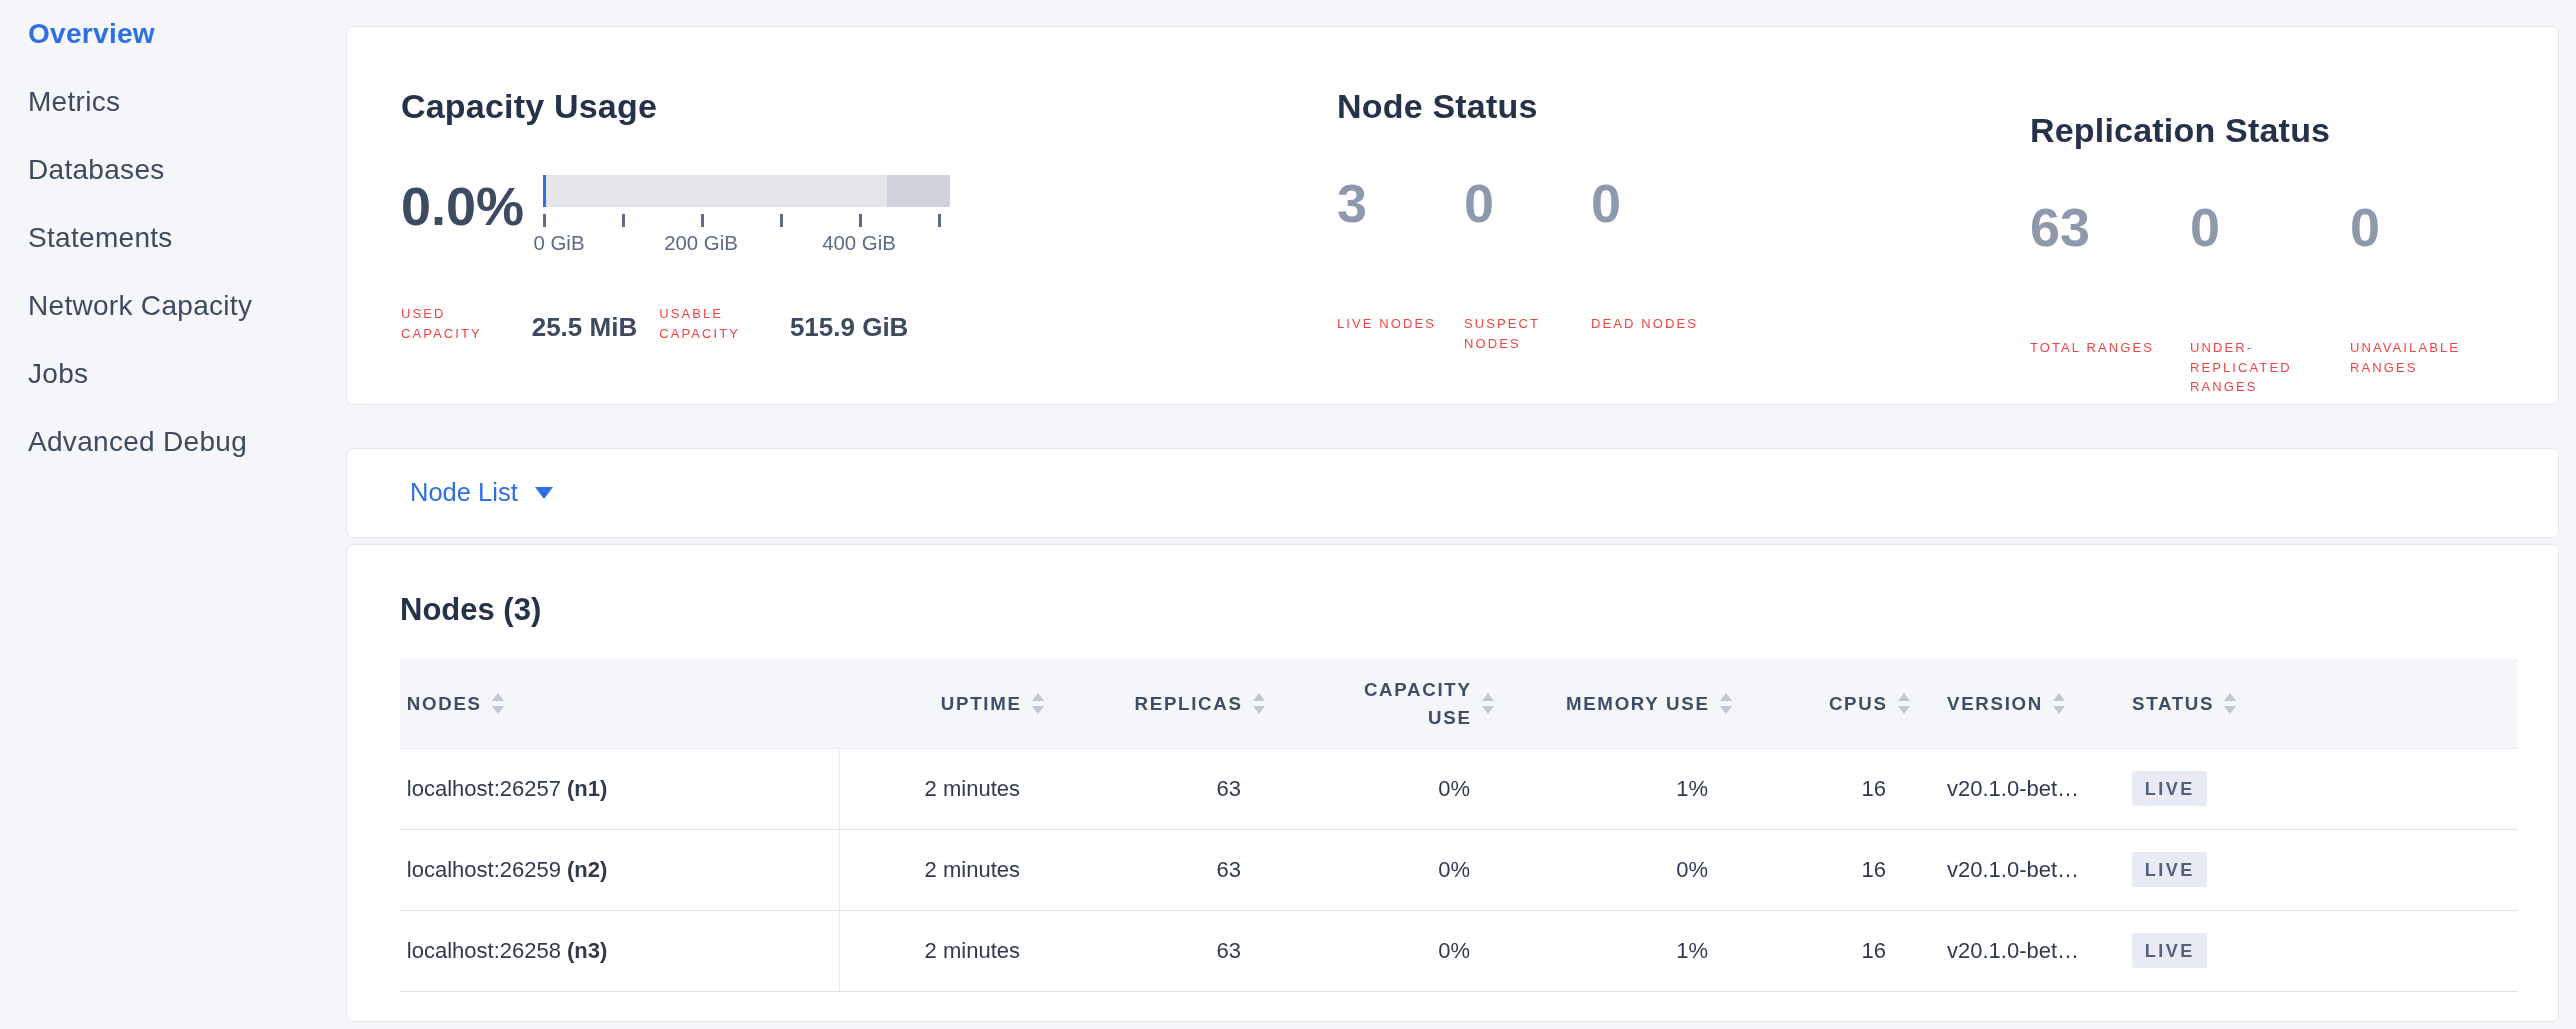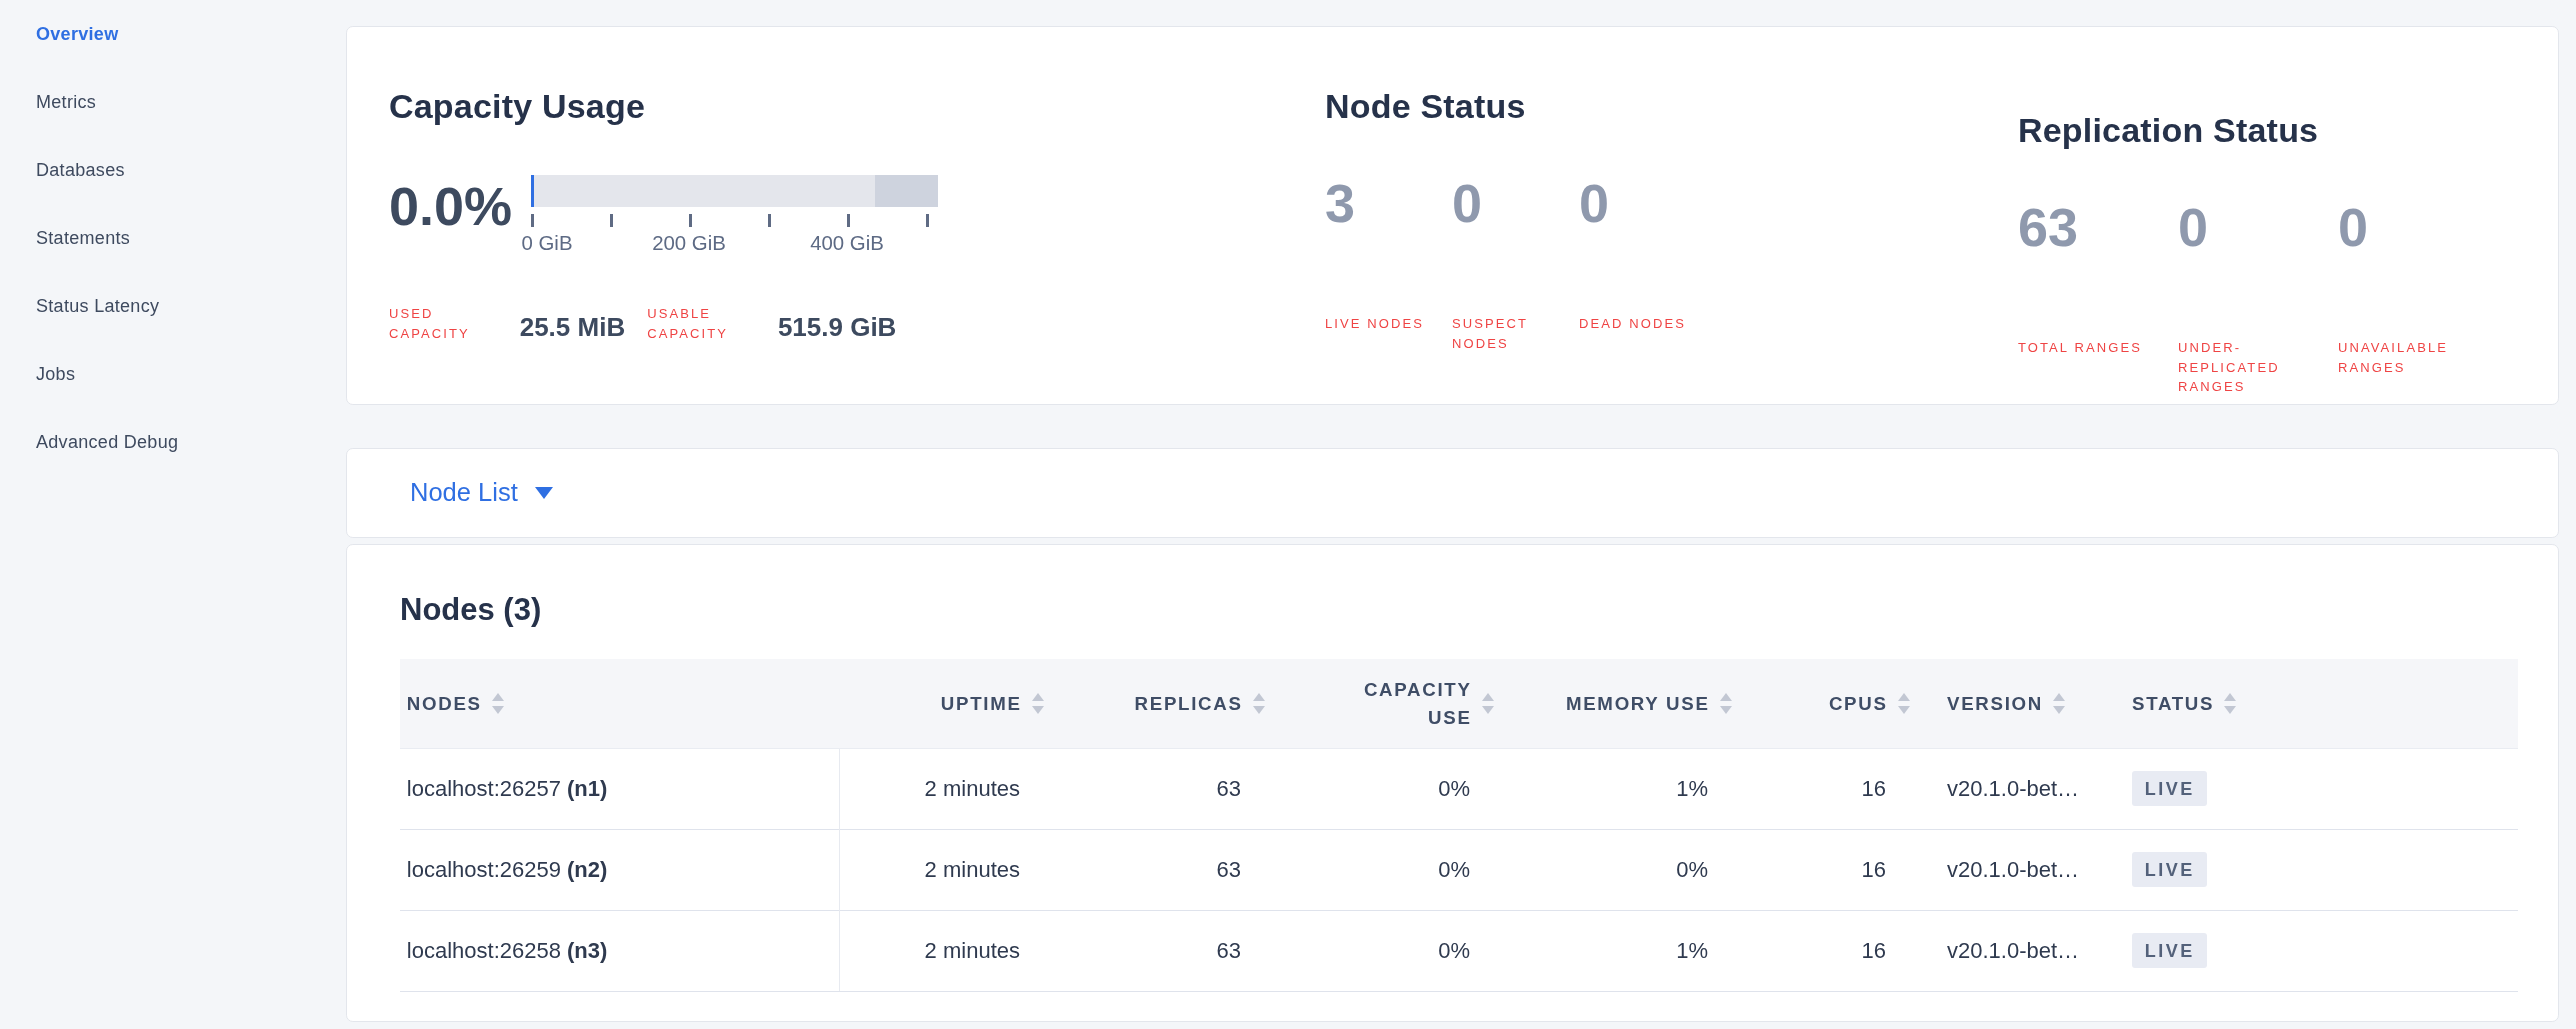--- a/index.html
+++ b/index.html
@@ -9,33 +9,33 @@
     font-family:"Liberation Sans", sans-serif;
     color:#3d4a5f;
     position:relative;
   }
   .app { display:flex; width:100%; height:100%; }
 
   
   .sidebar { width:346px; flex:0 0 346px; padding-top:0; }
   .nav-item {
     height:68px; display:flex; align-items:center;
-    padding-left:36px; font-size:18px; color:#3e4a5f;
+    padding-left:28px; font-size:28px; color:#3e4a5f;
     cursor:pointer; letter-spacing:0.3px;
   }
   .nav-item.active { color:#2f6fe2; font-weight:700; }
 
   
   .content { flex:1 1 auto; padding:25.5px 19.5px 0 0; }
   .card {
     background:#ffffff; border:0.8px solid #e3e6ec; border-radius:6.8px;
   }
 
   
-  .summary-card { height:379px; padding:59px 0 0 42px; display:flex; margin-bottom:43px; }
+  .summary-card { height:379px; padding:59px 0 0 54px; display:flex; margin-bottom:43px; }
   .section-title { font-size:34px; line-height:41px; font-weight:600; color:#26324a; letter-spacing:0.2px; }
   .summary-section { display:flex; flex-direction:column; }
   .sec-capacity { flex:0 0 936px; }
   .sec-nodes { flex:0 0 693px; }
   .sec-replication { flex:1 1 auto;margin-top:24px; }
 
   .cap-row { display:flex; margin-top:48px; align-items:flex-start; }
   .cap-percent { flex:0 0 142px; font-size:54px; font-weight:600; color:#3d4a5f; line-height:1; margin-top:4.2px; }
   .cap-chart { width:407px; }
   .cap-bar { position:relative; width:407px; height:32px; background:#e4e6ec; overflow:hidden; }
@@ -111,21 +111,21 @@
 </head>
 <body>
 
 <div class="app">
 
   <nav class="sidebar">
     <div class="nav-item active">Overview</div>
     <div class="nav-item">Metrics</div>
     <div class="nav-item">Databases</div>
     <div class="nav-item">Statements</div>
-    <div class="nav-item">Status Latency</div>
+    <div class="nav-item">Network Capacity</div>
     <div class="nav-item">Jobs</div>
     <div class="nav-item">Advanced Debug</div>
   </nav>
 
   <main class="content">
 
     <section class="card summary-card">
 
       <div class="summary-section sec-capacity">
         <h2 class="section-title">Capacity Usage</h2>

